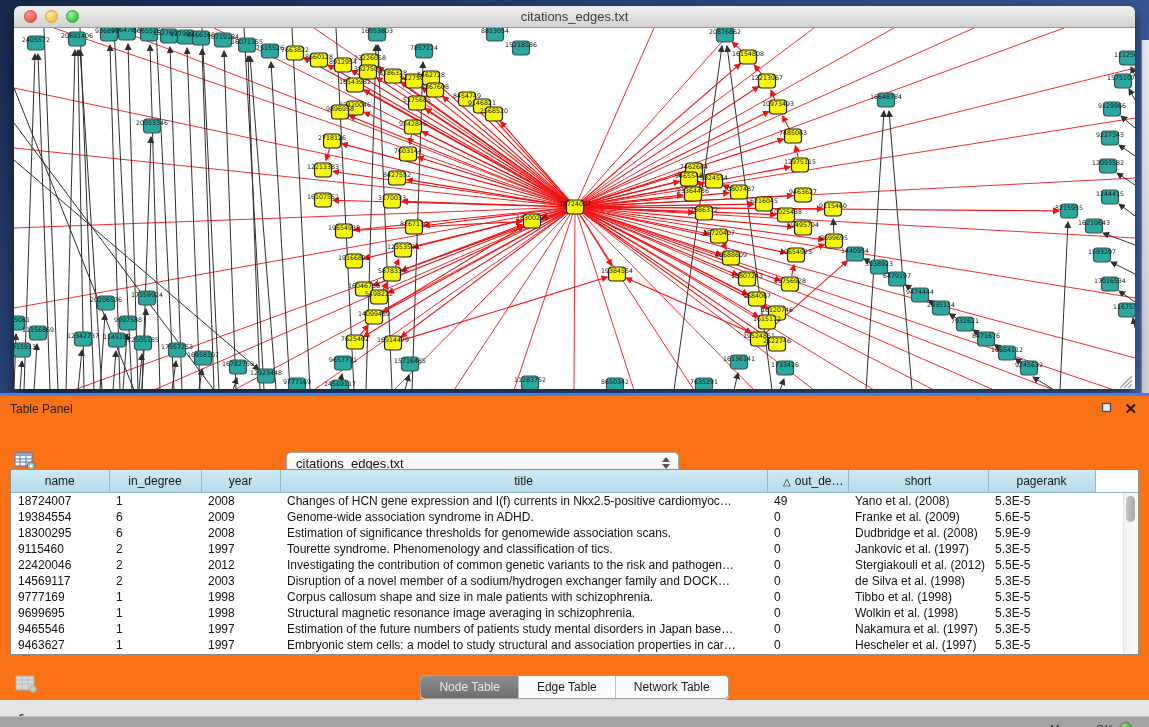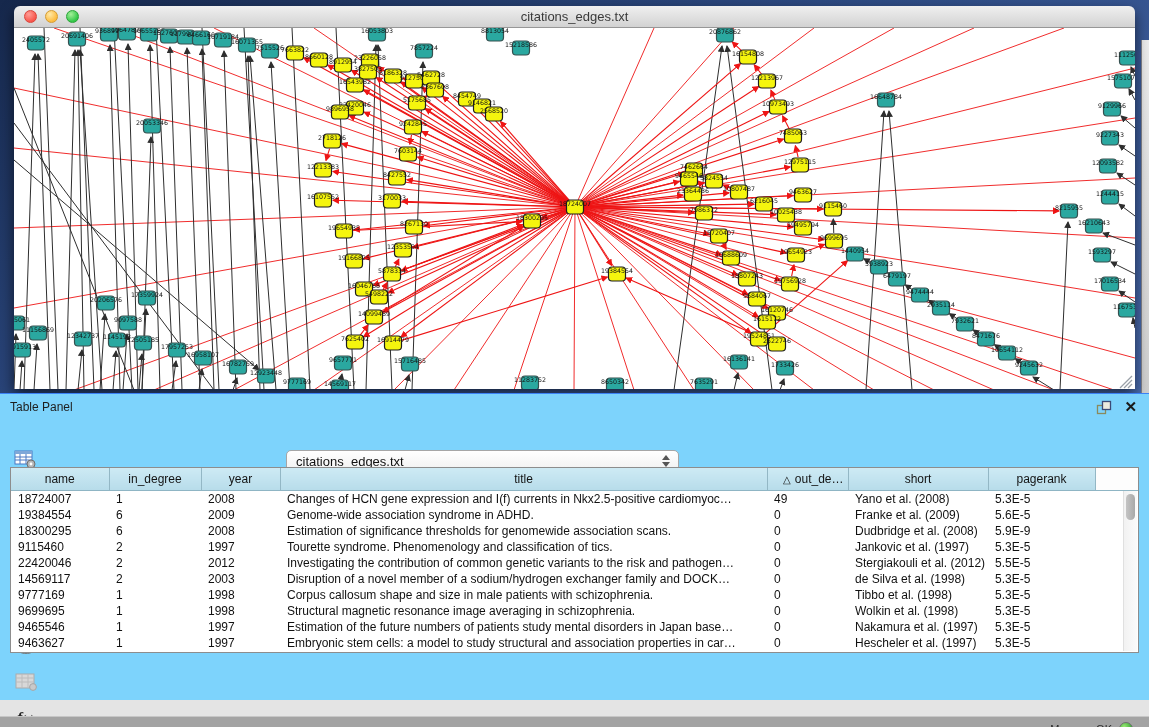--- a/index.html
+++ b/index.html
@@ -35,21 +35,21 @@
   .lights{position:absolute;left:10px;top:4px;display:flex;gap:8px;}
   .light{width:13px;height:13px;border-radius:50%;box-sizing:border-box;display:inline-block;}
   .light.red{background:radial-gradient(circle at 35% 30%,#ff9d96,#f8564c 70%);border:1px solid #d8453c;}
   .light.yellow{background:radial-gradient(circle at 35% 30%,#ffe9a8,#fdbc40 70%);border:1px solid #d49c33;}
   .light.green{background:radial-gradient(circle at 35% 30%,#a4f09a,#33c748 70%);border:1px solid #2aa338;}
   .canvas{height:361px;background:#ffffff;overflow:hidden;}
   .canvas svg{display:block;}
   
   .table-panel{
     position:absolute;left:0;top:393px;width:1149px;height:307px;
-    background:#7dd3fc;border-top:1px solid #3b82f6;box-sizing:border-box;
+    background:#f97316;border-top:3px solid #3b82f6;box-sizing:border-box;
   }
   .panel-header{height:26px;line-height:26px;padding-left:10px;font-size:12px;color:#1e1e1e;position:relative;}
   .panel-controls{position:absolute;right:12px;top:3px;display:flex;gap:12px;align-items:center;}
   .panel-controls .float-ic svg{display:block;}
   .panel-controls .close-ic{font-size:15px;font-weight:bold;color:#1a1a1a;line-height:20px;cursor:default;}
   .toolbar{position:absolute;top:55px;left:14px;height:28px;display:flex;align-items:center;gap:13px;flex-direction:column;}
   .toolbar .tb-ic{display:inline-block;}
   .fx-ic{font-family:"Liberation Serif",serif;font-style:italic;font-size:15px;color:#222;font-weight:bold;}
   .fx-ic small{font-size:10px;}
   .table-chooser{
@@ -1038,20 +1038,27 @@
             <td>5.3E-5</td>
             <td></td>
           </tr>
         </tbody>
     </table>
     <div class="vscroll">
       <div class="thumb"></div>
     </div>
   </div>
 
+  <div class="tabs">
+    <div class="seg" id="seg">
+        <div class="tab sel">Node Table</div>
+        <div class="tab">Edge Table</div>
+        <div class="tab">Network Table</div>
+      </div>
+  </div>
 </div>
 
 <div class="status-bar">
   <div class="status-right">
     <span class="mem-label">Memory: OK</span>
     <span class="mem-dot"></span>
   </div>
 </div>
 
 </body></html>

